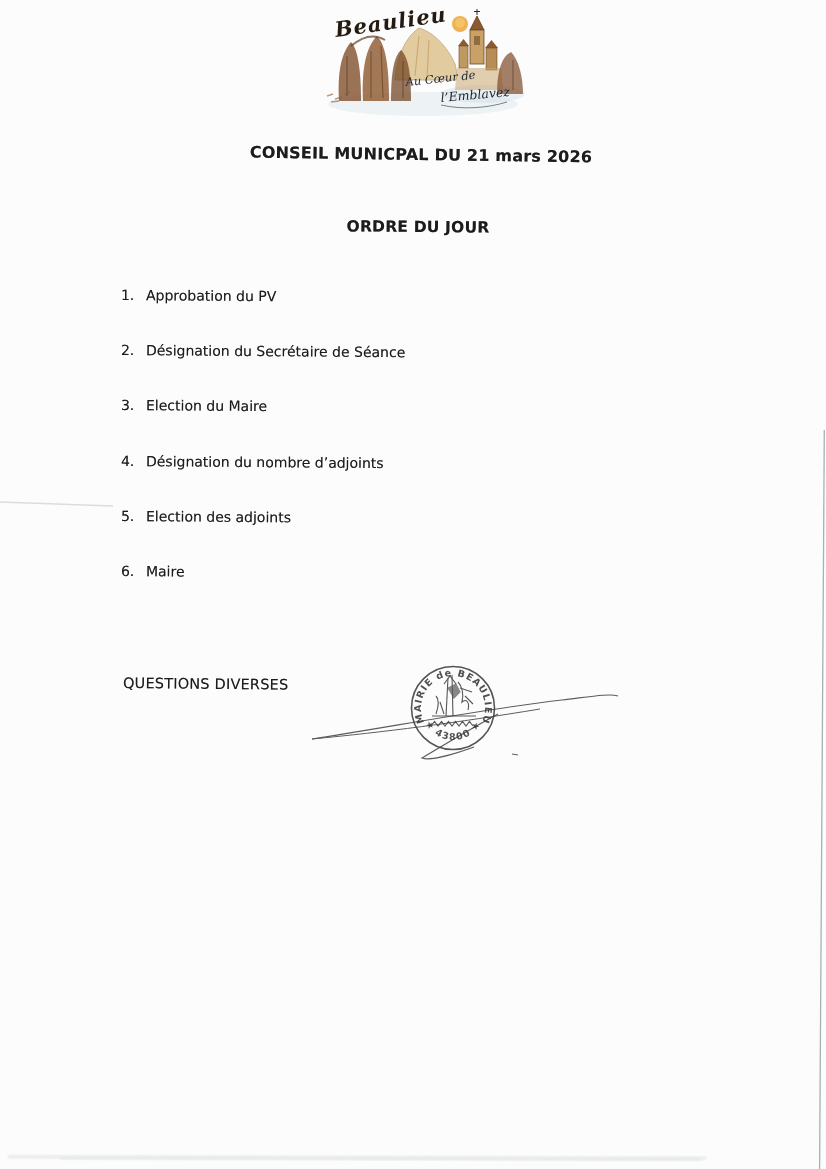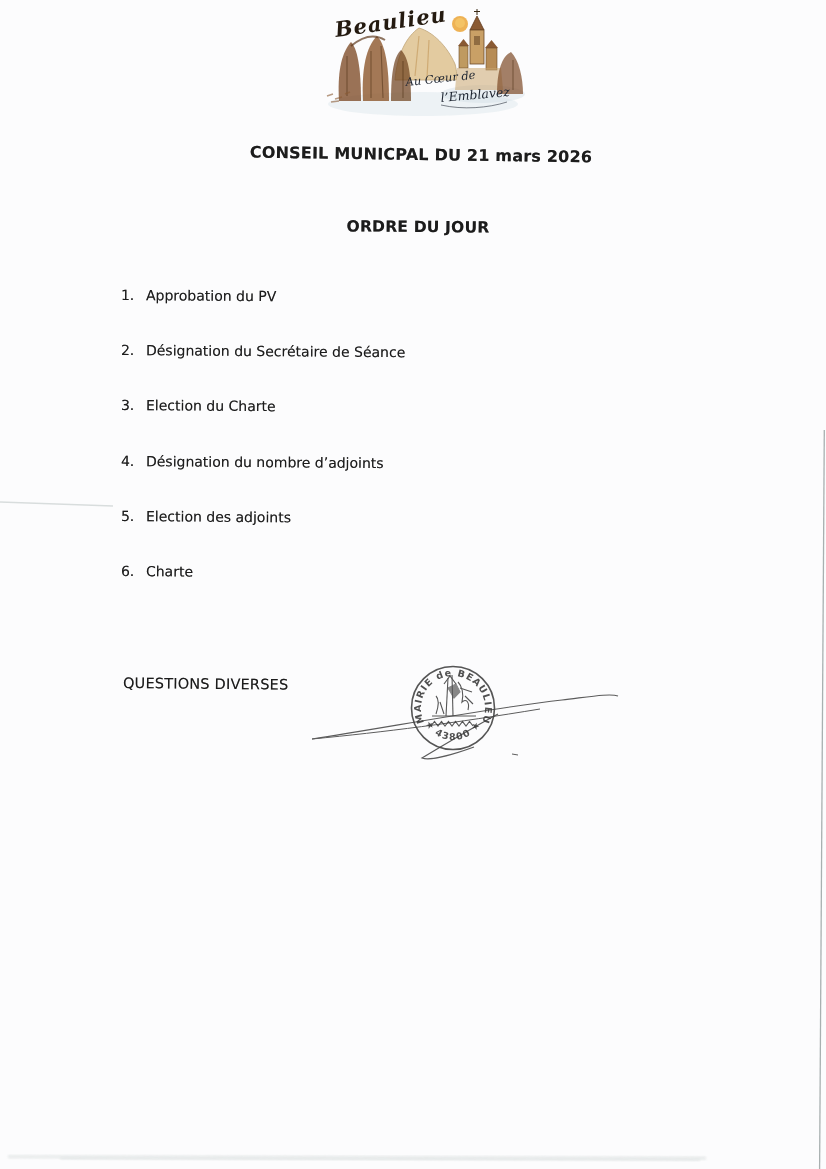--- a/index.html
+++ b/index.html
@@ -93,33 +93,33 @@
     <div id="it1" class="agenda-item doc-text">
       <span class="num">1.</span>
       <span class="lbl">Approbation du PV</span>
     </div>
     <div id="it2" class="agenda-item doc-text">
       <span class="num">2.</span>
       <span class="lbl">Désignation du Secrétaire de Séance</span>
     </div>
     <div id="it3" class="agenda-item doc-text">
       <span class="num">3.</span>
-      <span class="lbl">Election du Charte</span>
+      <span class="lbl">Election du Maire</span>
     </div>
     <div id="it4" class="agenda-item doc-text">
       <span class="num">4.</span>
       <span class="lbl">Désignation du nombre d’adjoints</span>
     </div>
     <div id="it5" class="agenda-item doc-text">
       <span class="num">5.</span>
       <span class="lbl">Election des adjoints</span>
     </div>
     <div id="it6" class="agenda-item doc-text">
       <span class="num">6.</span>
-      <span class="lbl">Charte</span>
+      <span class="lbl">Maire</span>
     </div>
   </div>
 
   <div id="questions" class="doc-text">QUESTIONS DIVERSES</div>
 
   <svg id="sig-svg" width="330" height="112" viewBox="0 0 330 112">
     <defs>
       <path id="arcTop" d="M125.3,66 A32,32 0 1 1 180.7,66"></path>
       <path id="arcBottom" d="M125.3,66 A32,32 0 0 0 180.7,66"></path>
     </defs>

